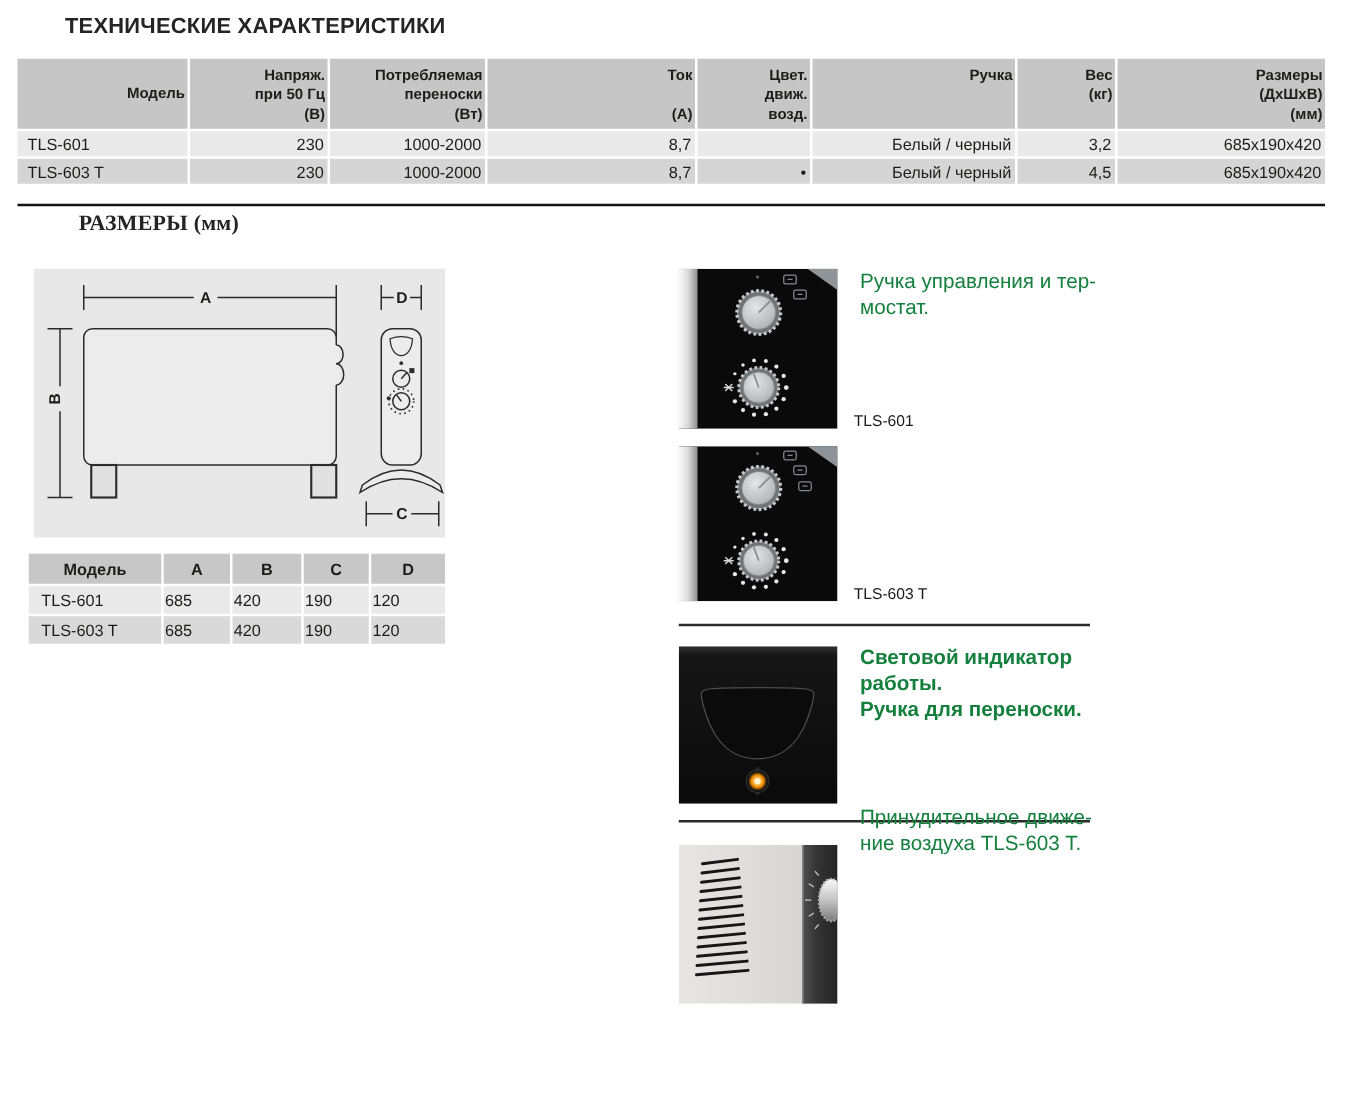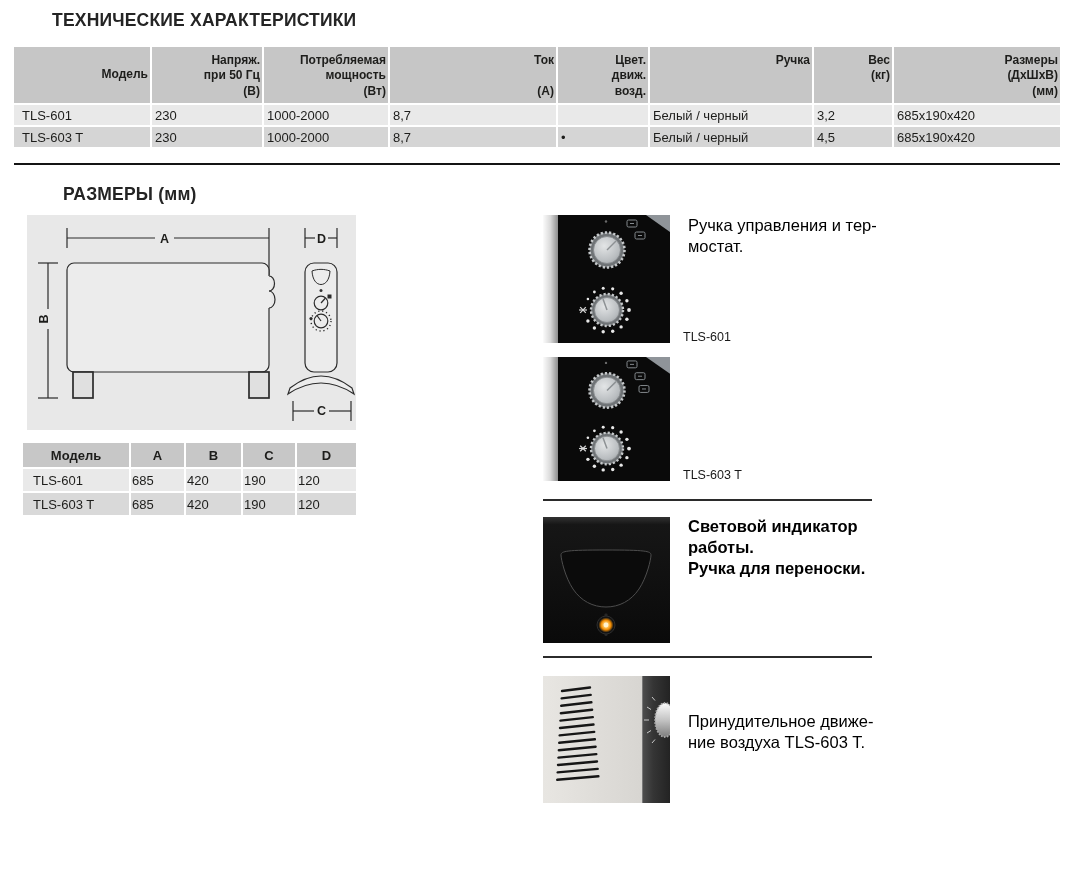--- a/index.html
+++ b/index.html
@@ -13,38 +13,38 @@
     font-size:17.5px;font-weight:bold;color:#242424;letter-spacing:.2px;white-space:nowrap;margin-left:36px;
   }
   
   table.spec{border-collapse:separate;border-spacing:2px;table-layout:fixed;}
   table.spec th{
     background:#c6c6c6;font-size:12px;font-weight:bold;text-align:right;
     vertical-align:top;padding:6px 2px 0;line-height:1.28;white-space:pre-line;color:#1d1d1b;
   }
   table.spec th.va-mid{vertical-align:middle;padding-top:0;}
   table.spec td{
-    font-size:13px;text-align:left;vertical-align:middle;height:20px;padding:0 3px;color:#1d1d1b;
+    font-size:13px;text-align:right;vertical-align:middle;height:20px;padding:0 3px;color:#1d1d1b;
   }
   table.spec tr.r1 td{background:#e9e9e9;}
   table.spec tr.r2 td{background:#d5d5d5;}
   table.spec td.model{text-align:left;padding-left:8px;}
   table.dims{border-collapse:separate;border-spacing:2px;table-layout:fixed;}
   table.dims th{background:#c7c7c7;font-size:13px;font-weight:bold;text-align:center;height:22px;vertical-align:middle;color:#1d1d1b;}
   table.dims td{font-size:13px;text-align:left;height:20px;vertical-align:middle;color:#1d1d1b;}
   table.dims tr.r1 td{background:#e9e9e9;}
   table.dims tr.r2 td{background:#d9d9d9;}
   table.dims td.model{text-align:left;padding-left:10px;}
   
   .rule-heavy{height:2px;background:#141414;}
   .divider{height:2px;background:#2b2b2b;}
   
   .diagram-box{background:#e8e8e8;}
   
-  .feature-text{font-size:16.5px;line-height:21px;color:#000000;white-space:pre-line;width:215px;}
+  .feature-text{font-size:16.5px;line-height:21px;color:#15803d;white-space:pre-line;width:215px;}
   .photo-caption{font-size:12.5px;color:#1a1a1a;white-space:nowrap;}
   .photo{display:block;}
 </style>
 </head>
 <body>
 
 <div class="abs section-title" style="left:16px;top:10px;">ТЕХНИЧЕСКИЕ ХАРАКТЕРИСТИКИ</div>
 
 <table class="spec abs" style="left:12px;top:45px;width:1050px;">
   <colgroup>
@@ -57,21 +57,21 @@
       <col style="width:78px">
       <col>
   </colgroup>
   <tbody>
       <tr style="height:56px">
     <th class="va-mid">Модель</th>
     <th>Напряж.
 при 50 Гц
 (В)</th>
     <th>Потребляемая
-мощность
+переноски
 (Вт)</th>
     <th>Ток
 
 (А)</th>
     <th>Цвет.
 движ.
 возд.</th>
     <th>Ручка</th>
     <th>Вес
 (кг)</th>
@@ -97,21 +97,21 @@
     <td>•</td>
     <td>Белый / черный</td>
     <td>4,5</td>
     <td>685x190x420</td>
   </tr>
 </tbody>
   </table>
 
 <div class="abs rule-heavy" style="left:14px;top:163px;width:1046px;"></div>
 
-<div class="abs section-title" style="left:27px;top:184px;">РАЗМЕРЫ (мм)</div>
+<div class="abs section-title" style="left:27px;top:168px;font-family:Liberation Serif, serif;">РАЗМЕРЫ (мм)</div>
 
 <div class="abs diagram-box" style="left:27px;top:215px;width:329px;height:215px;">
   <svg width="329" height="215" viewBox="0 0 329 215">
     <g stroke="#2b2b2b" stroke-width="1.2" fill="none">
 
       <line x1="40" y1="23" x2="128" y2="23"></line>
         <line x1="147" y1="23" x2="242" y2="23"></line>
       <line x1="40" y1="13" x2="40" y2="33"></line>
         <line x1="242" y1="13" x2="242" y2="60"></line>
 
@@ -334,21 +334,21 @@
     <rect x="61.5" y="96.5" width="3" height="5" rx="1" fill="#262626"></rect>
     <rect x="61.5" y="114" width="3" height="5" rx="1" fill="#262626"></rect>
     <circle cx="63" cy="108" r="9" fill="#141414" stroke="#2e2e2e" stroke-width="1"></circle>
     <circle cx="63" cy="108" r="7.5" fill="url(#led)"></circle>
     <circle cx="63" cy="108" r="2.4" fill="#fff3d0"></circle>
   </g>
 </svg>
 
 <div class="abs divider" style="left:543px;top:656px;width:329px;"></div>
 
-<div class="abs feature-text" style="left:688px;top:711px;">Принудительное движе-
+<div class="abs feature-text" style="left:688px;top:644px;">Принудительное движе-
 ние воздуха TLS-603 T.</div>
 
 <svg class="abs photo" style="left:543px;top:676px;" width="127" height="127" viewBox="0 0 127 127" preserveAspectRatio="none">
   <defs>
     <linearGradient id="g4" x1="0" y1="0" x2="1" y2="0">
       <stop offset="0" stop-color="#e8e6e2"></stop>
         <stop offset=".75" stop-color="#d8d6d2"></stop>
         <stop offset="1" stop-color="#cfcdc9"></stop>
     </linearGradient>
     <linearGradient id="g4p" x1="0" y1="0" x2="1" y2="0">

